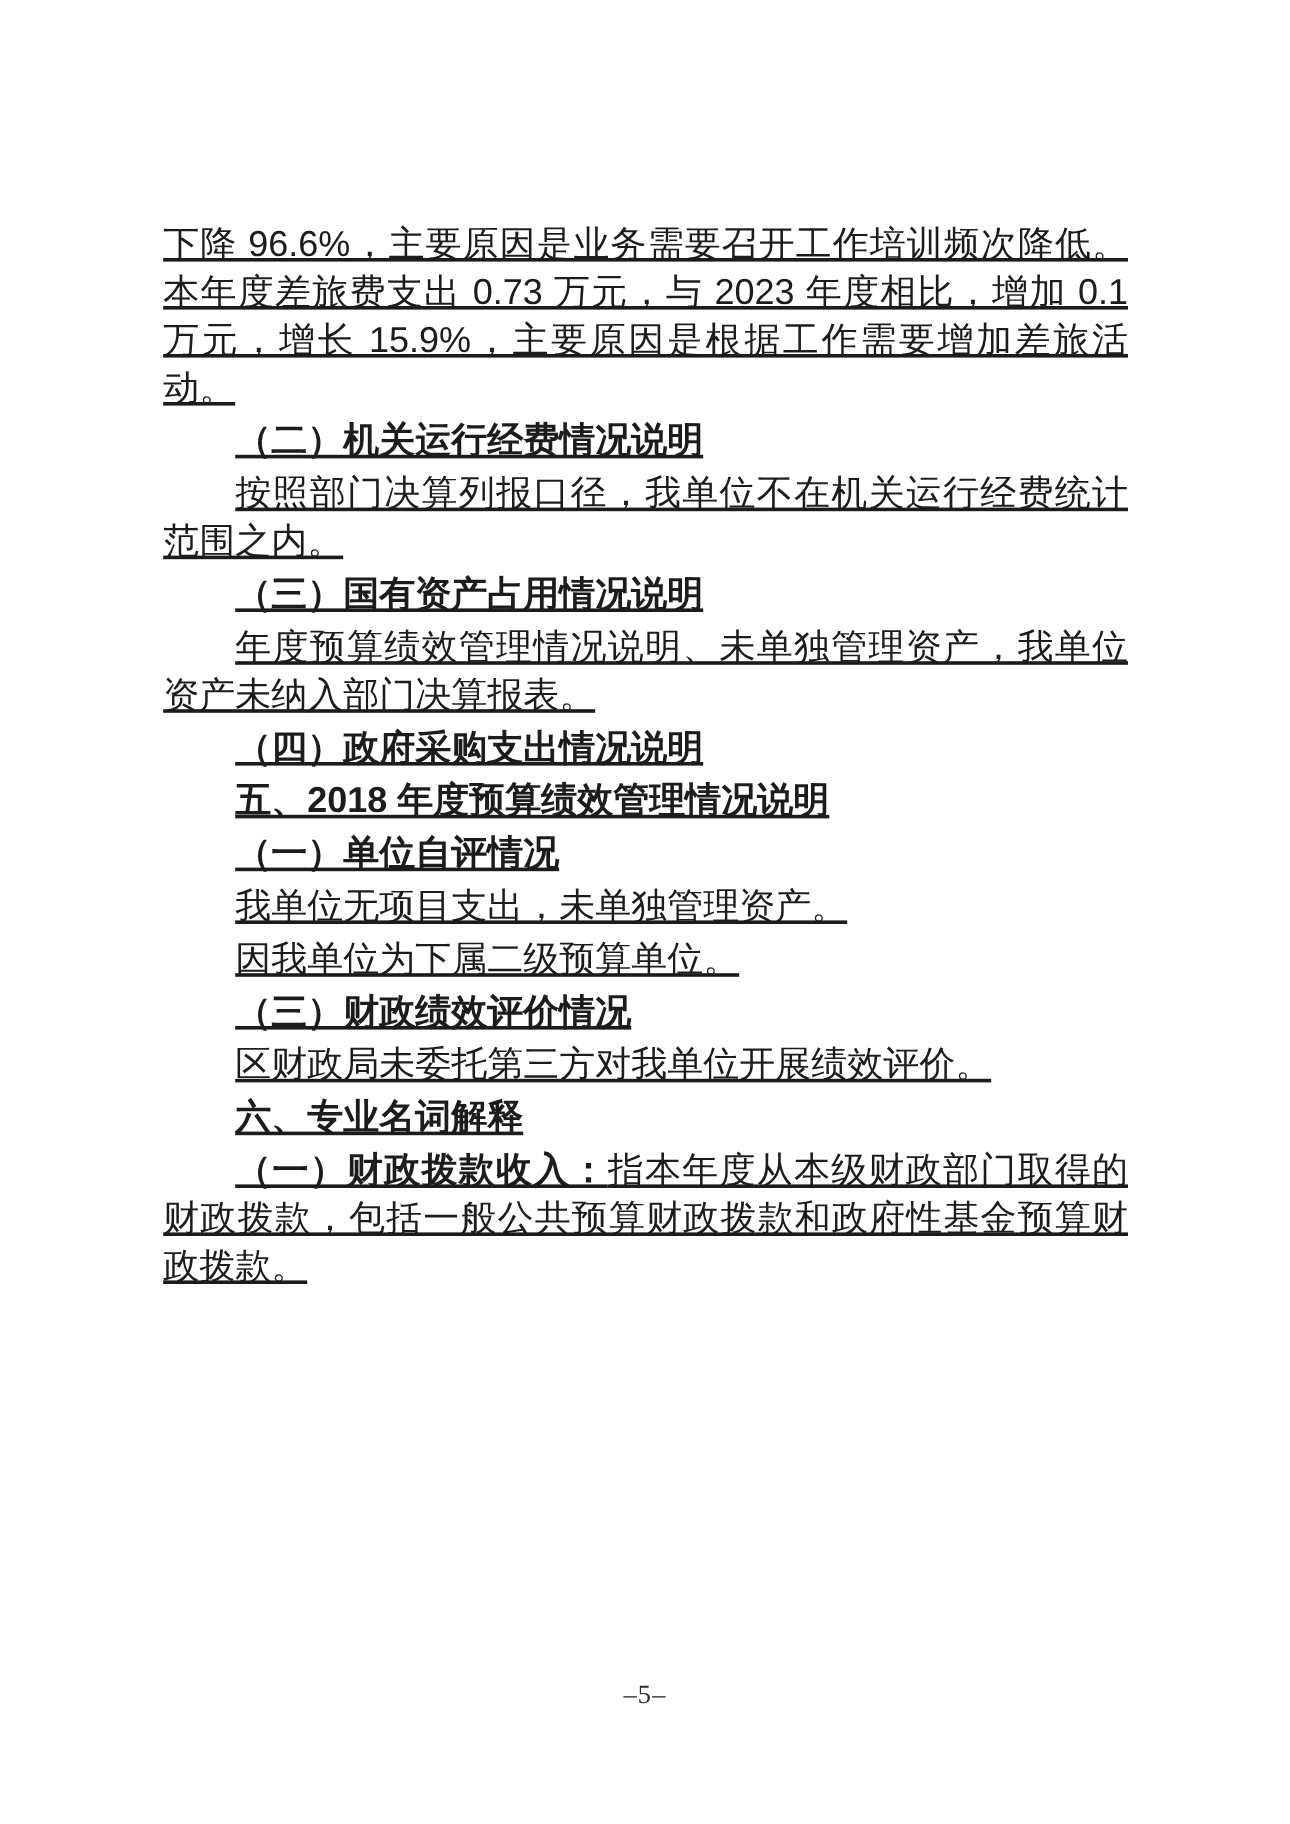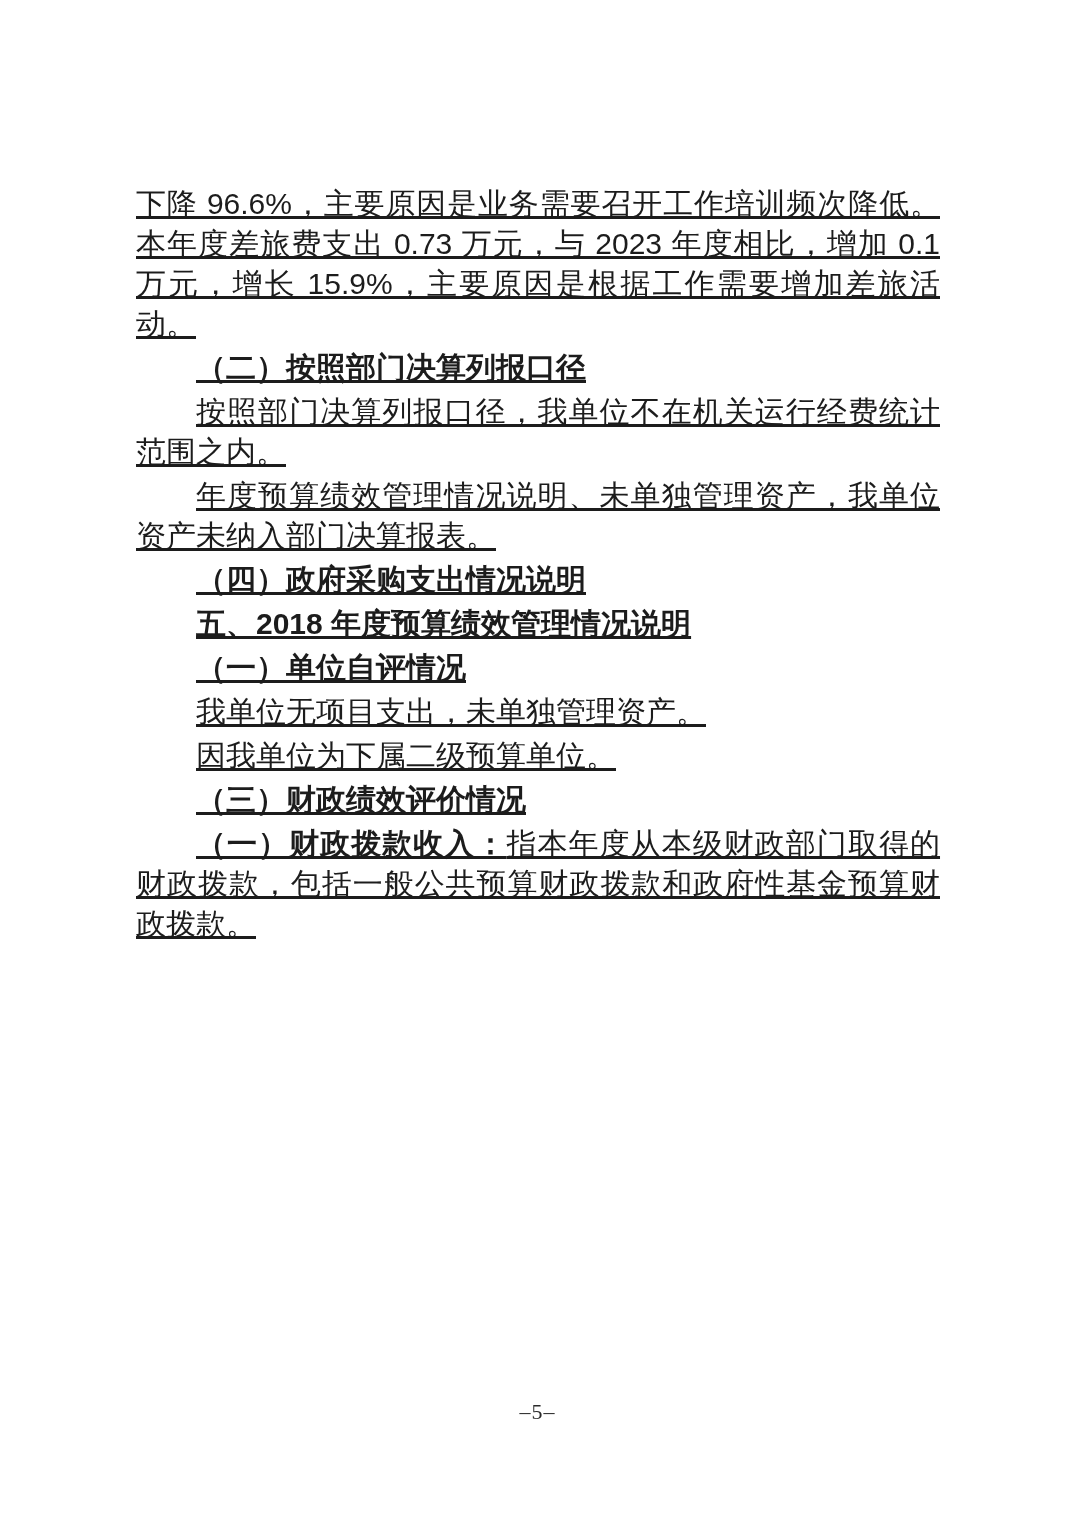--- a/index.html
+++ b/index.html
@@ -58,40 +58,43 @@
     letter-spacing: 1px;
   }
 </style>
 </head>
 <body>
 
 <div class="page-content">
 
   <p class="para-cont">下降 96.6%，主要原因是业务需要召开工作培训频次降低。本年度差旅费支出 0.73 万元，与 2023 年度相比，增加 0.1 万元，增长 15.9%，主要原因是根据工作需要增加差旅活动。</p>
 
-  <p class="subhead">（二）按照部门决算列报口径</p>
+  <p class="subhead">（二）机关运行经费情况说明</p>
 
   <p class="para-indent">按照部门决算列报口径，我单位不在机关运行经费统计范围之内。</p>
 
+  <p class="subhead">（三）国有资产占用情况说明</p>
 
   <p class="para-indent">年度预算绩效管理情况说明、未单独管理资产，我单位资产未纳入部门决算报表。</p>
 
   <p class="subhead">（四）政府采购支出情况说明</p>
 
 
   <p class="sechead">五、2018 年度预算绩效管理情况说明</p>
 
   <p class="subhead">（一）单位自评情况</p>
 
   <p class="para-indent">我单位无项目支出，未单独管理资产。</p>
 
 
   <p class="para-indent">因我单位为下属二级预算单位。</p>
 
   <p class="subhead">（三）财政绩效评价情况</p>
 
+  <p class="para-indent">区财政局未委托第三方对我单位开展绩效评价。</p>
 
+  <p class="sechead">六、专业名词解释</p>
 
   <p class="para-indent"><span class="term-lead">（一）财政拨款收入：</span><span>指本年度从本级财政部门取得的财政拨款，包括一般公共预算财政拨款和政府性基金预算财政拨款。</span></p>
 
 </div>
 
 <div class="page-footer">–5–</div>
 
 </body></html>

